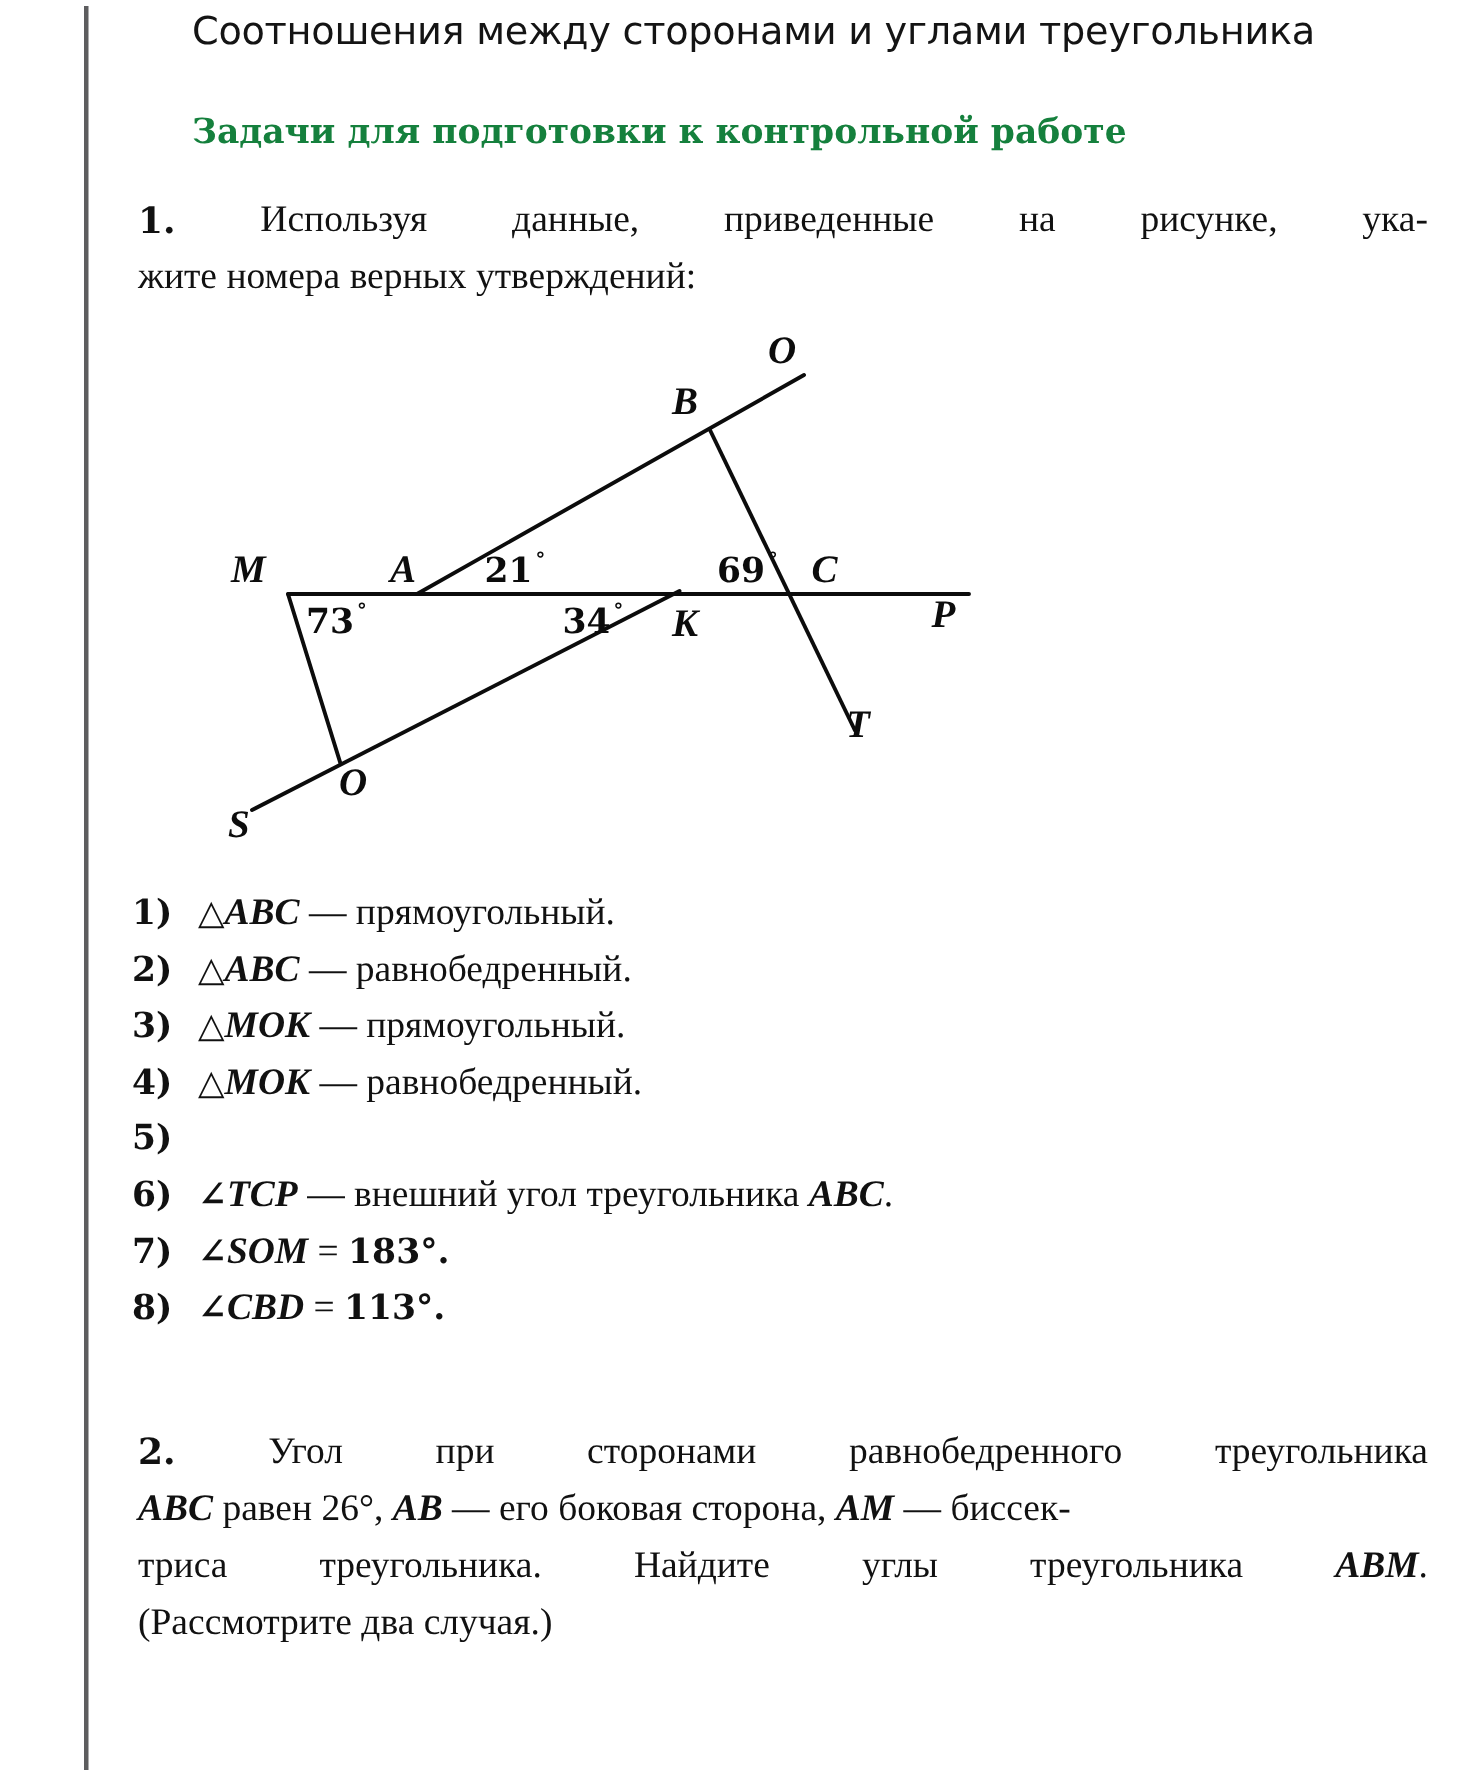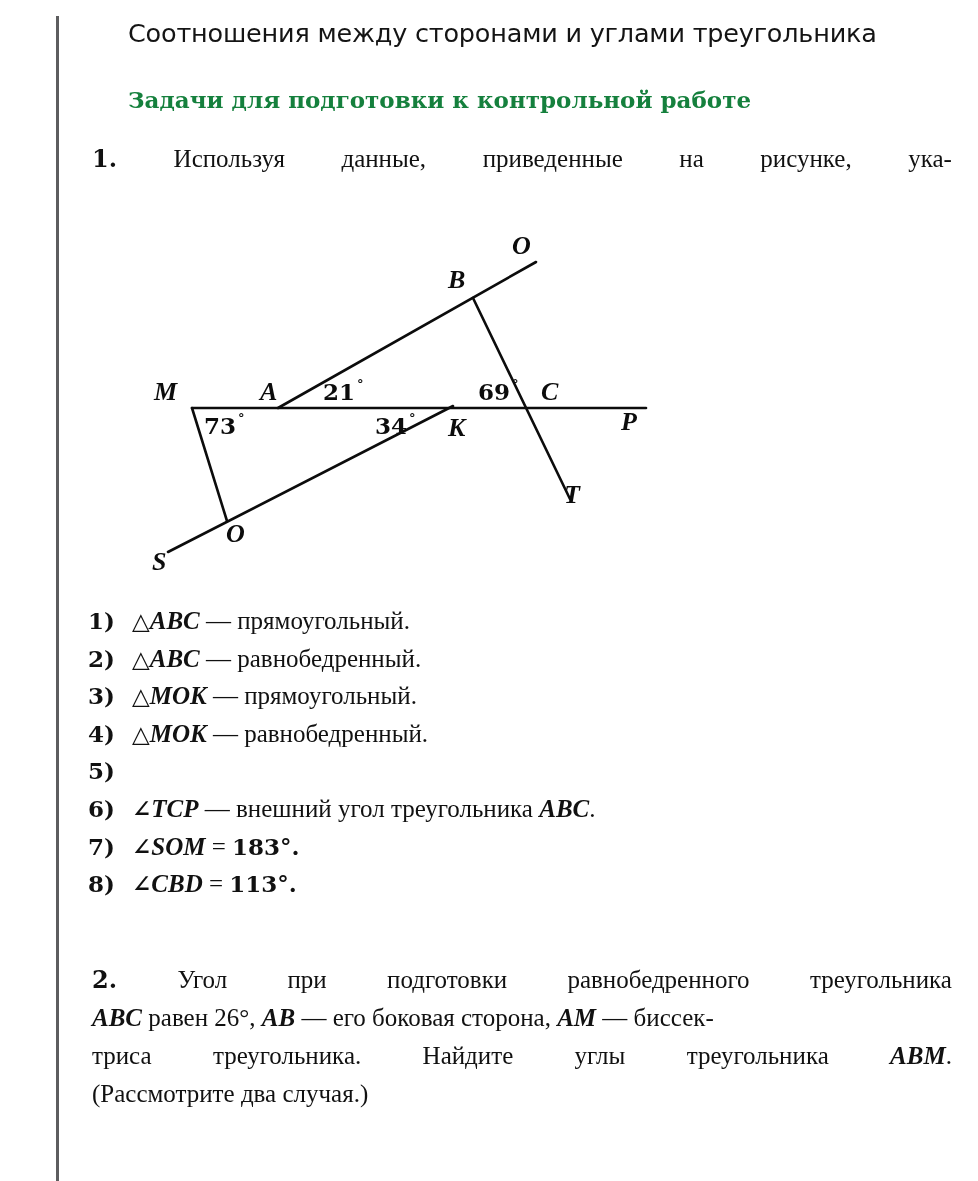--- a/index.html
+++ b/index.html
@@ -22,21 +22,21 @@
     left: 56px;
     top: 0px;
     width: 3px;
     height: 1176px;
     background: #5d5d5f;
   }
 
   #page {
     position: absolute;
     left: 0;
-    top: 16px;
+    top: 4px;
     width: 978px;
     height: 843px;
   }
 
   
   #doc-title {
     position: absolute;
     left: 128px;
     top: 2px;
     width: 820px;
@@ -167,20 +167,21 @@
   <div id="problem1">
     <div class="just-line">
       <span class="num-lead">1.</span>
       <span>Используя</span>
       <span>данные,</span>
       <span>приведенные</span>
       <span>на</span>
       <span>рисунке,</span>
       <span>ука-</span>
     </div>
+    <div class="just-line last">жите номера верных утверждений:</div>
   </div>
 
   <div id="figure">
     <svg width="560" height="372" viewBox="0 0 560 372">
       <g stroke="#0c0c0c" stroke-width="2.6" fill="none" stroke-linecap="round">
 
         <line x1="62" y1="186" x2="516" y2="186"></line>
 
         <line x1="148" y1="186" x2="406" y2="40"></line>
 
@@ -248,21 +249,21 @@
       <span class="stmt-num">8)</span>
       <span class="stmt-body"><span class="mr-bold">∠</span><span class="mi">CBD</span><span> = </span><span class="mr-bold">113°.</span></span>
     </div>
   </div>
 
   <div id="problem2">
     <div class="just-line">
       <span class="num-lead">2.</span>
       <span>Угол</span>
       <span>при</span>
-      <span>подготовки</span>
+      <span>сторонами</span>
       <span>равнобедренного</span>
       <span>треугольника</span>
     </div>
     <div class="just-line last"><span class="mi">ABC</span><span> равен 26°, </span><span class="mi">AB</span><span> — его боковая сторона, </span><span class="mi">AM</span><span> — биссек-</span></div>
     <div class="just-line">
       <span>триса</span>
       <span>треугольника.</span>
       <span>Найдите</span>
       <span>углы</span>
       <span>треугольника</span>

